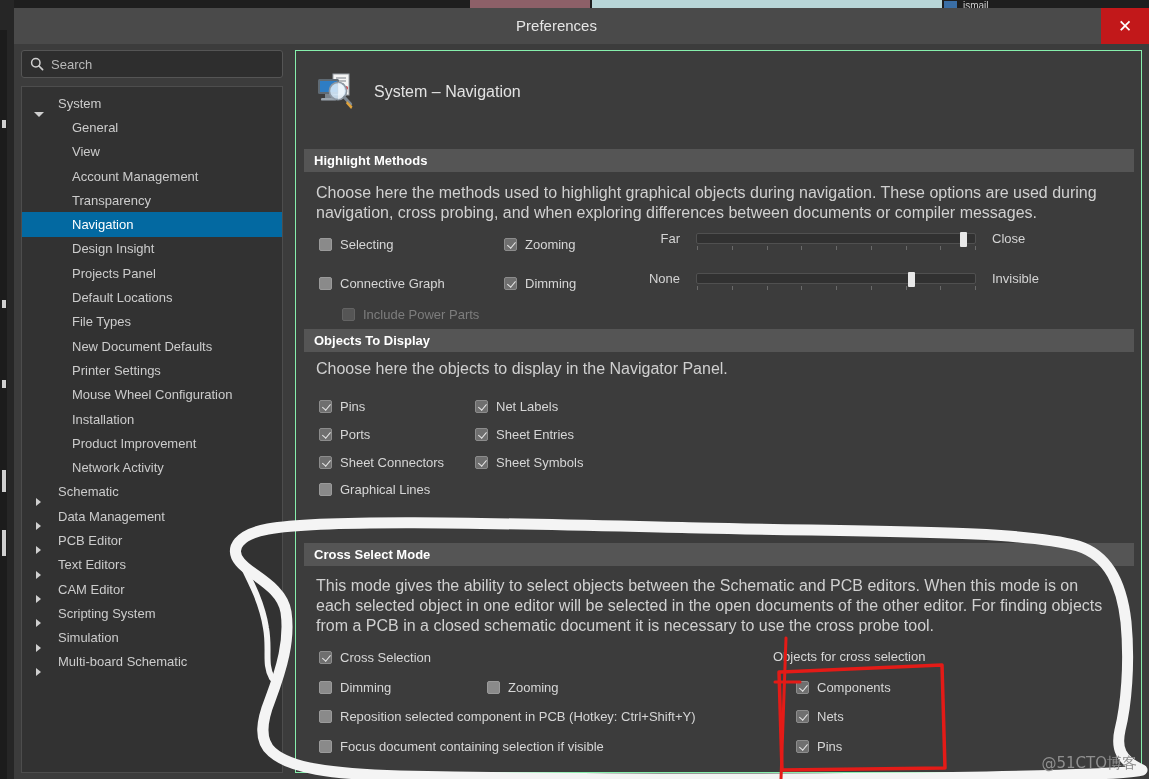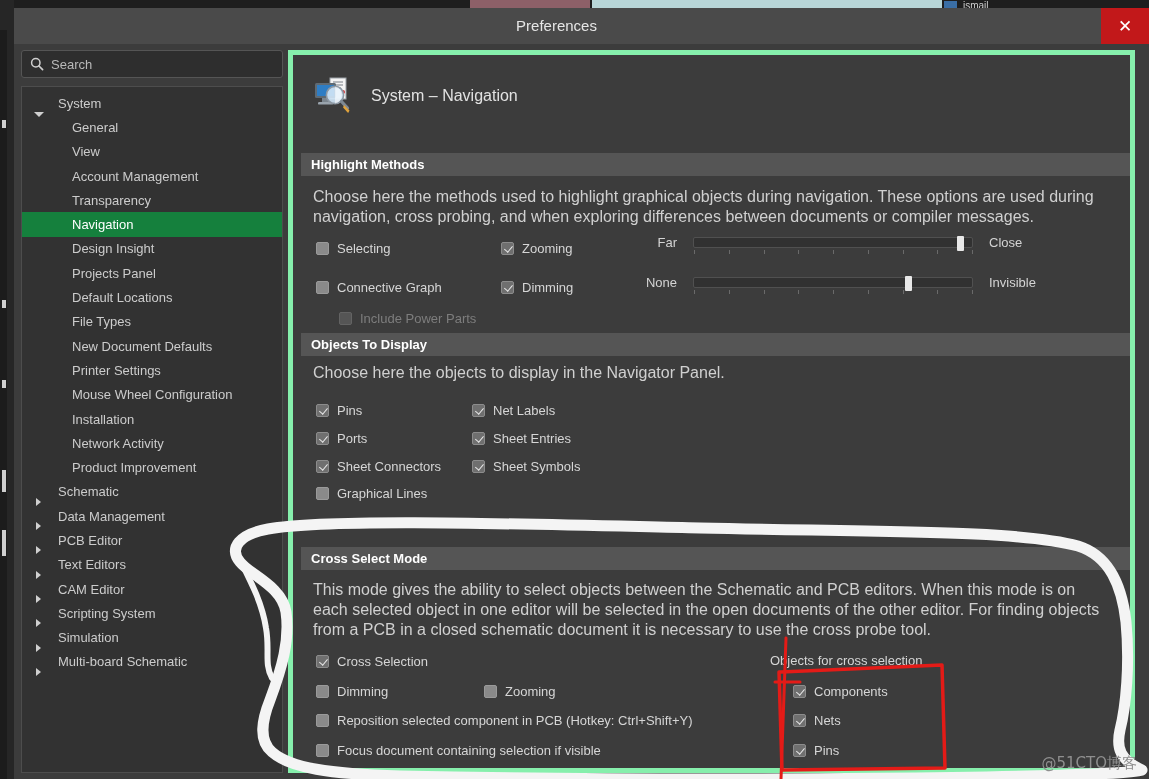--- a/index.html
+++ b/index.html
@@ -53,39 +53,39 @@
 
   .tree {
     position: absolute; left: 0; top: 36px; width: 262px; height: 687px;
     background: #323232; border: 1px solid #4d4d4d;
     overflow: hidden; padding-top: 4px;
   }
   .tree-row {
     height: 24.3px; display: flex; align-items: center; font-size: 13px; color: #cccccc;
     padding-left: 8px; cursor: default; white-space: nowrap;
   }
-  .tree-row.sel { background: #15803d; color: #ffffff; }
+  .tree-row.sel { background: #0369a1; color: #ffffff; }
   .tree-row.child { padding-left: 50px; }
   .tw { width: 16px; flex: none; display: inline-block; position: relative; }
   .tw.down::before {
     content: ""; position: absolute; left: 2px; top: 9px;
     border-left: 5px solid transparent; border-right: 5px solid transparent;
     border-top: 5px solid #d0d0d0;
   }
   .tw.right::before {
     content: ""; position: absolute; left: 4px; top: 6px;
     border-top: 4.5px solid transparent; border-bottom: 4.5px solid transparent;
     border-left: 5px solid #d0d0d0;
   }
   .tree-row.top { padding-left: 10px; }
   .tree-row.top .lbl { margin-left: 10px; }
 
   
-  .right-panel { position: absolute; left: 274px; top: 6px; width: 847px; height: 723px;
-                 background: #3c3c3c; border: 5px solid #86efac; overflow: hidden; }
+  .right-panel { position: absolute; left: 281px; top: 6px; width: 847px; height: 723px;
+                 background: #3c3c3c; border: 1px solid #86efac; overflow: hidden; }
 
   .page-head { position: absolute; left: 20px; top: 22px; display: flex; align-items: center; }
   .page-icon { width: 40px; height: 38px; position: relative; flex: none; }
   .page-title { margin-left: 18px; color: #e2e2e2; font-size: 16px; }
 
   .section-header {
     position: absolute; left: 8px; width: 830px; height: 23px;
     background: #555555; color: #ffffff; font-size: 13px; font-weight: bold;
     display: flex; align-items: center; padding-left: 10px;
   }
@@ -200,24 +200,24 @@
           <div class="tree-row child">
             <span class="lbl">Printer Settings</span>
           </div>
           <div class="tree-row child">
             <span class="lbl">Mouse Wheel Configuration</span>
           </div>
           <div class="tree-row child">
             <span class="lbl">Installation</span>
           </div>
           <div class="tree-row child">
+            <span class="lbl">Product Improvement</span>
+          </div>
+          <div class="tree-row child">
             <span class="lbl">Network Activity</span>
-          </div>
-          <div class="tree-row child">
-            <span class="lbl">Product Improvement</span>
           </div>
           <div class="tree-row top">
             <span class="tw right"></span>
             <span class="lbl">Schematic</span>
           </div>
           <div class="tree-row top">
             <span class="tw right"></span>
             <span class="lbl">Data Management</span>
           </div>
           <div class="tree-row top">

